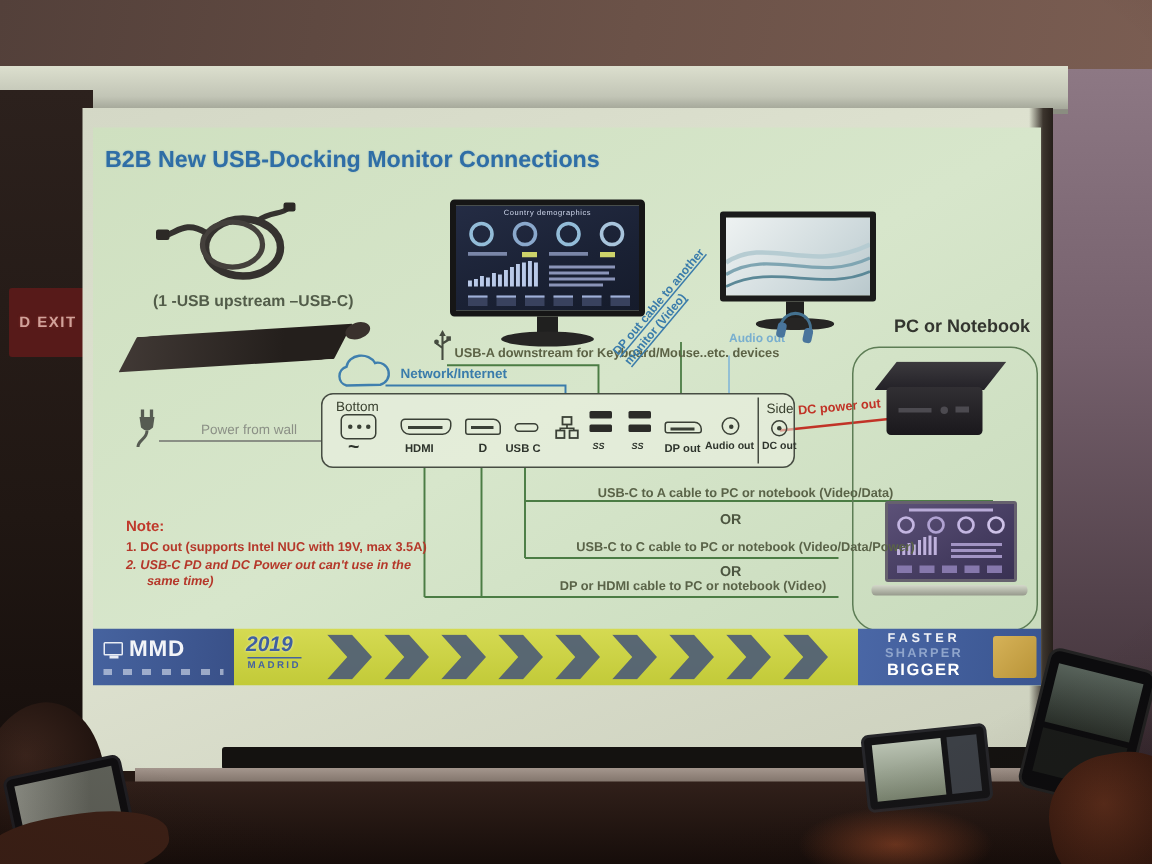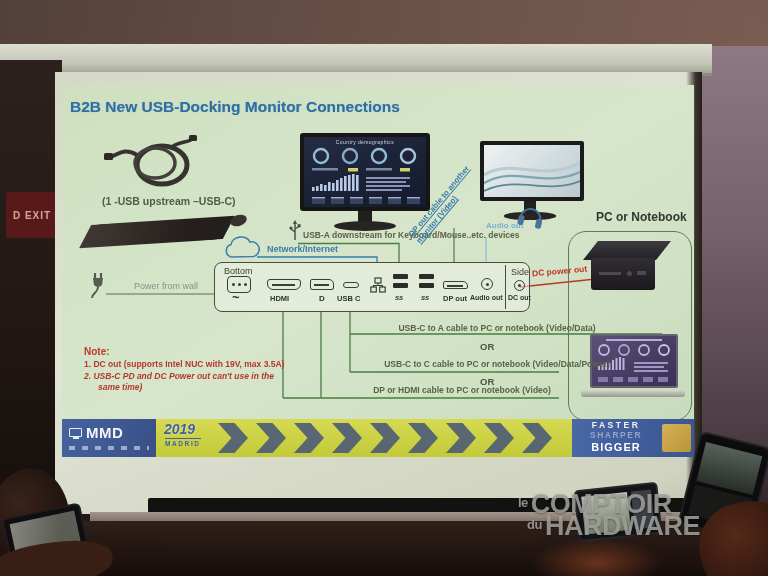--- a/index.html
+++ b/index.html
@@ -379,21 +379,15 @@
     <i style="position:absolute;left:6px;top:52px;right:6px;height:30px;display:block;background:#191b19;"></i>
   </div>
   <div class="abs" style="left:700px;top:502px;width:96px;height:92px;border-radius:45%;transform:rotate(-10deg);
               background:radial-gradient(circle at 40% 35%,#5c2d1b,#2e150d 75%);"></div>
   <div class="abs" style="left:532px;top:538px;width:130px;height:50px;opacity:.85;
               background:radial-gradient(closest-side,#7c3c22,rgba(60,25,12,0));"></div>
 
   <div class="abs vignette"></div>
 
   <div class="abs" style="left:518px;top:492px;z-index:60;">
-    <div class="wm" style="font-size:27px;">
-      <span style="font-size:13px;vertical-align:6px;margin-right:3px;">le</span><span>COMPTOIR</span>
-    </div>
-    <div class="wm" style="font-size:27px;margin-top:-4px;margin-left:9px;">
-      <span style="font-size:13px;vertical-align:6px;margin-right:3px;">du</span><span>HARDWARE</span>
-    </div>
   </div>
 
 </div>
 
 </body></html>

